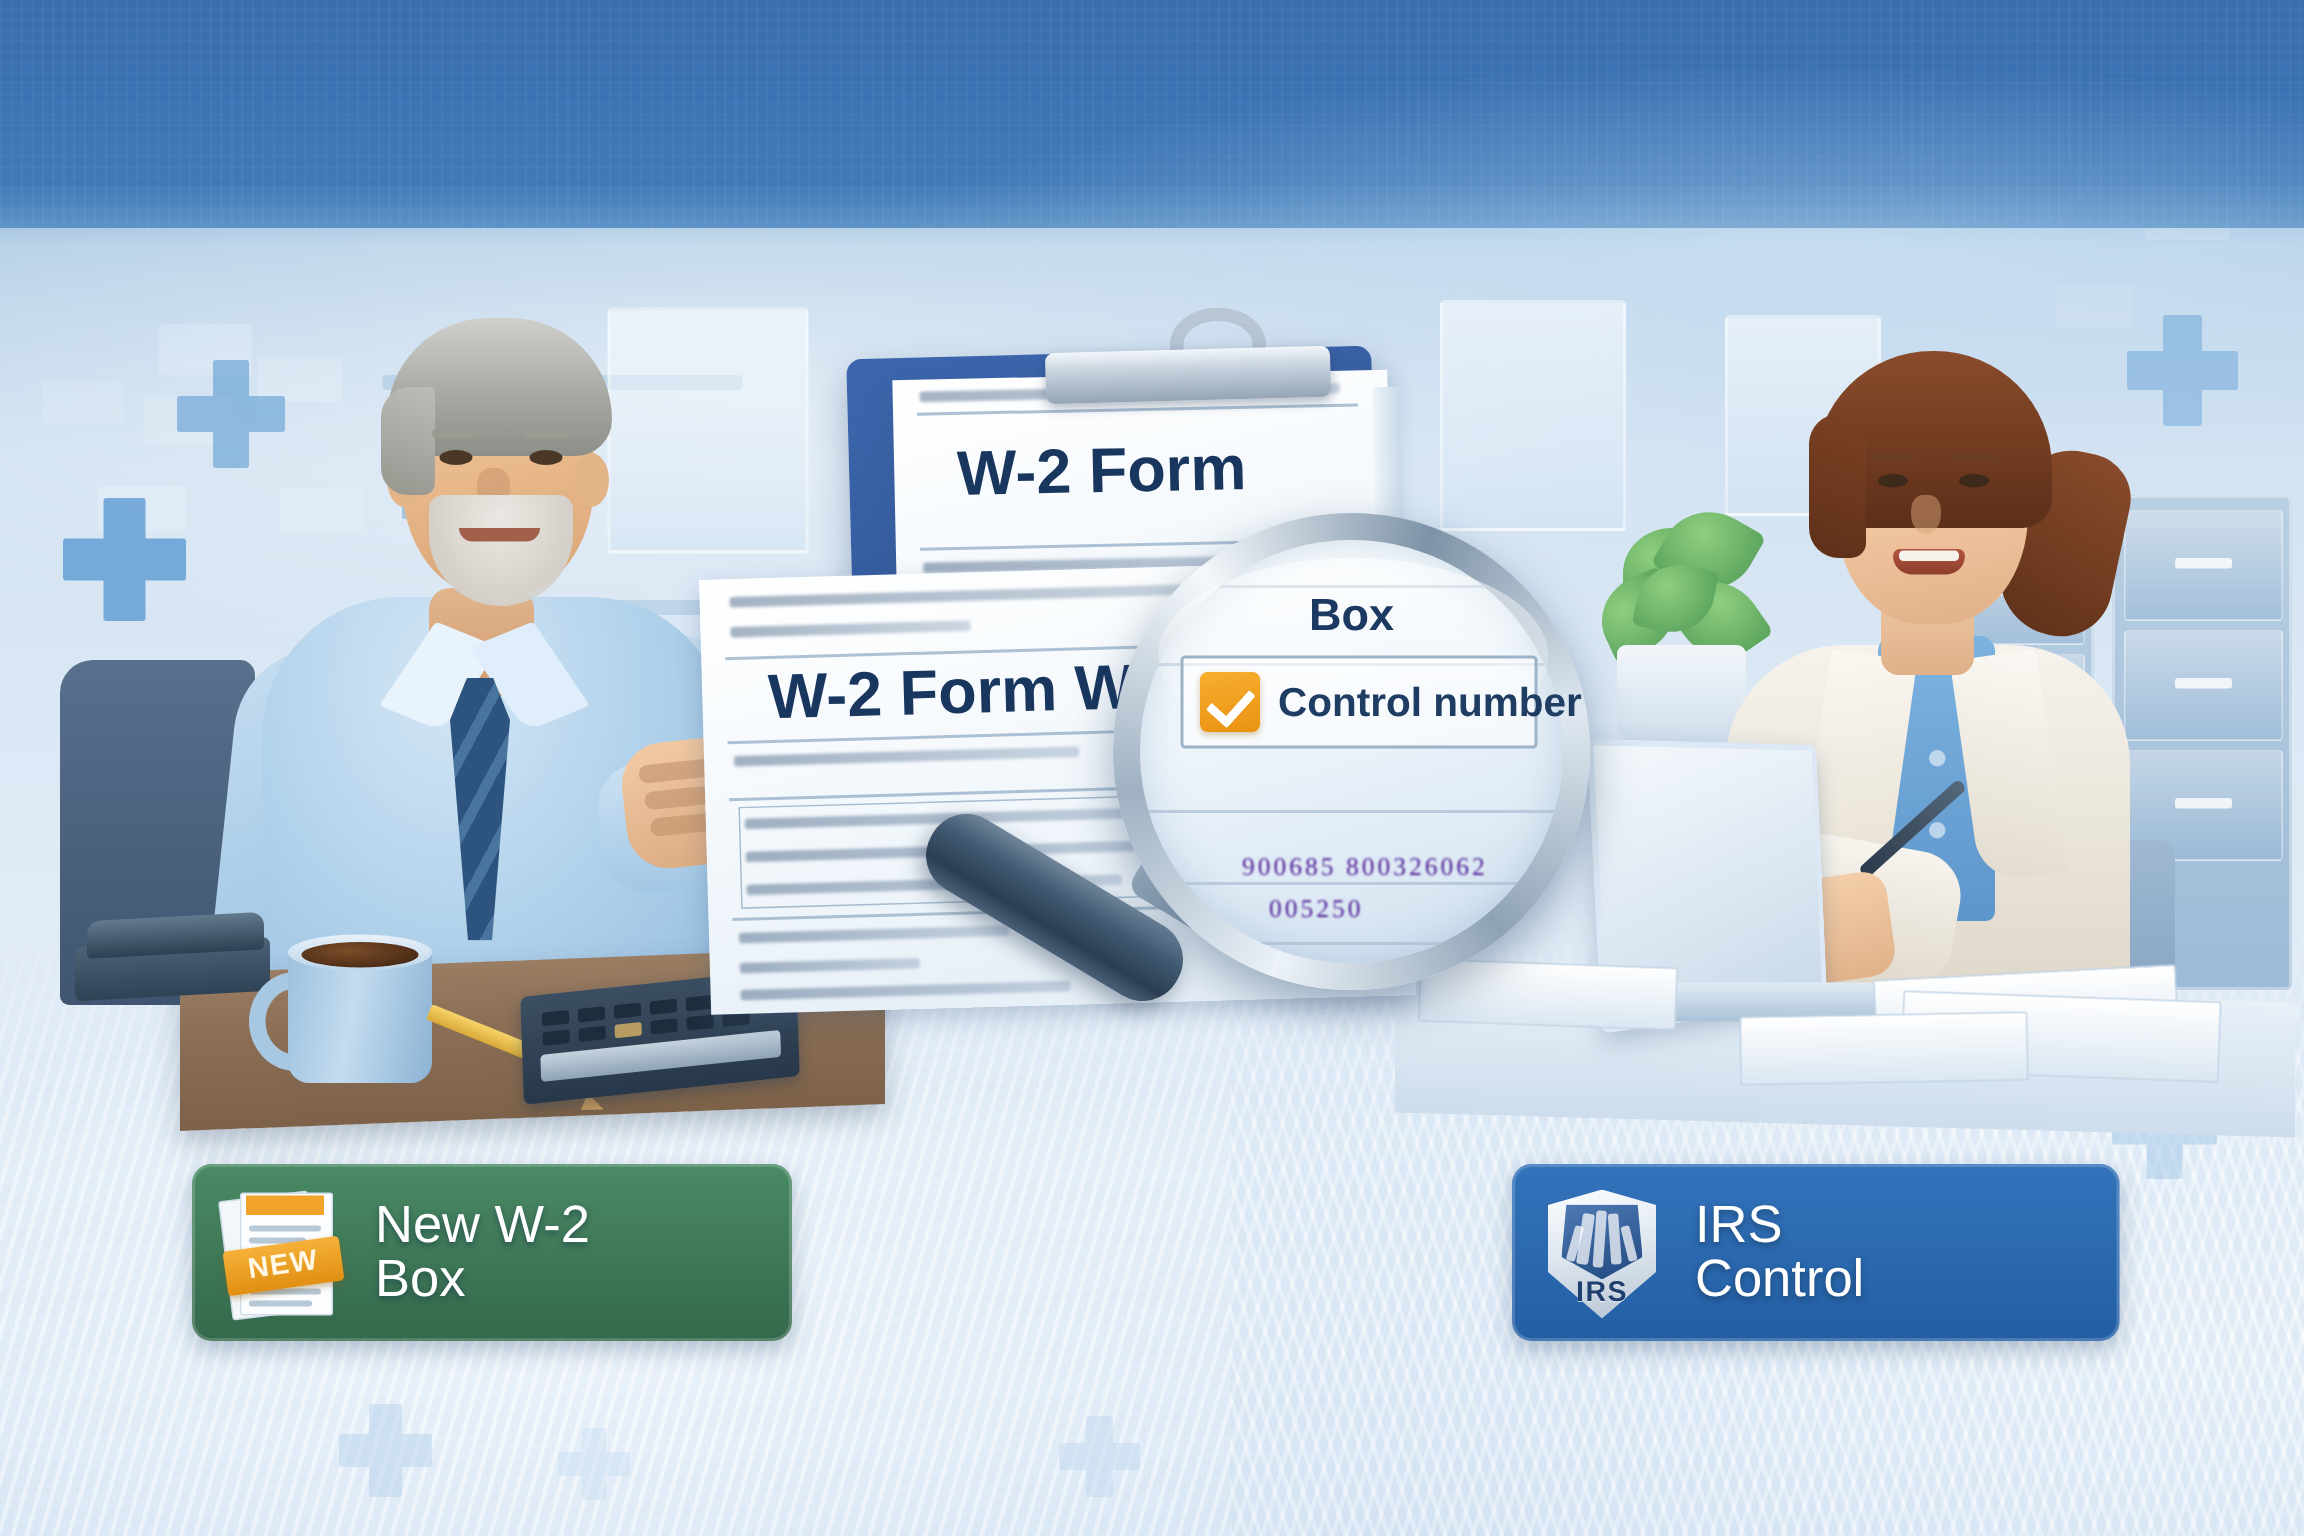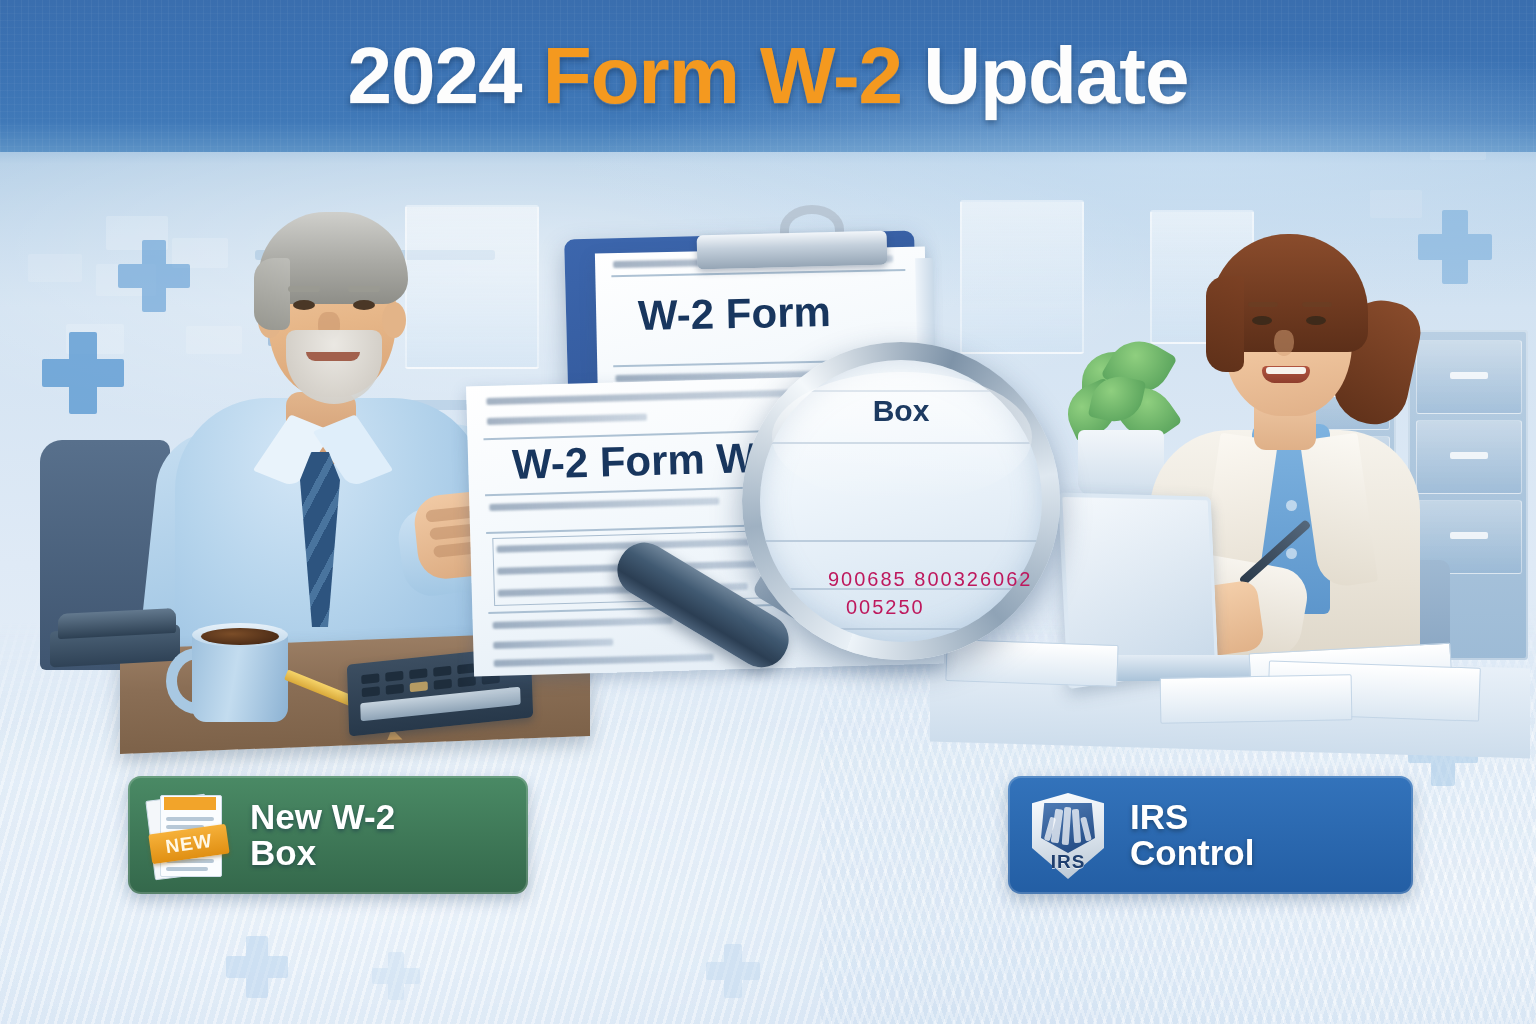--- a/index.html
+++ b/index.html
@@ -244,32 +244,32 @@
     border:6px solid #fff;border-left:none;border-top:none;transform:rotate(42deg);border-radius:2px;
   }
   .mag-ctrl-text{font-size:27px;color:#1f3d63;font-weight:bold;white-space:nowrap;}
   .mag-new{
     position:absolute;left:760px;top:508px;width:282px;text-align:center;
     font-size:29px;font-weight:bold;color:#d7871a;white-space:nowrap;
     text-shadow:0 1px 1px rgba(255,255,255,.7);
   }
   .mag-rule{position:absolute;background:#a9bed1;height:2px;opacity:.7;}
   .mag-digits{
-    position:absolute;color:#be185d;font-size:20px;letter-spacing:2px;filter:blur(.6px);
-    font-family:Liberation Sans, sans-serif;
+    position:absolute;color:#4c1d95;font-size:17px;letter-spacing:2px;filter:blur(.6px);
+    font-family:Liberation Serif, serif;
   }
 
   
   .badge{
     position:absolute;top:776px;height:118px;border-radius:13px;
     display:flex;align-items:center;gap:16px;padding:0 14px;box-sizing:border-box;
     box-shadow:0 6px 15px rgba(45,75,110,.3), inset 0 0 0 2px rgba(255,255,255,.18);
   }
   .badge-label{
-    color:#ffffff;font-weight:bold;font-size:35px;line-height:1.04;
+    color:#ffffff;font-weight:normal;font-size:35px;line-height:1.04;
     text-shadow:0 2px 4px rgba(20,45,70,.55);
   }
   .badge-icon{width:92px;height:92px;position:relative;flex:0 0 auto;}
 
   
   .doc-back{position:absolute;left:8px;top:8px;width:58px;height:78px;background:#f4f7fa;border:1px solid #cfdce8;border-radius:2px;transform:rotate(-7deg);}
   .doc-front{position:absolute;left:18px;top:6px;width:60px;height:80px;background:#fbfdff;border:1px solid #d2dfea;border-radius:2px;}
   .doc-bar{position:absolute;left:22px;top:8px;width:52px;height:13px;background:#f2a42a;}
   .doc-line{position:absolute;background:#b7c8d7;height:4px;border-radius:2px;}
   .new-tag{
@@ -365,21 +365,20 @@
   <div class="plus" style="left:118px;top:240px;width:72px;height:72px;color:#5d9bd4;opacity:.6;"></div>
   <div class="plus" style="left:42px;top:332px;width:82px;height:82px;color:#4f92cf;opacity:.72;"></div>
   <div class="plus" style="left:1418px;top:210px;width:74px;height:74px;color:#6aa5d8;opacity:.5;"></div>
   <div class="plus" style="left:1408px;top:716px;width:70px;height:70px;color:#a9cbe8;opacity:.55;"></div>
   <div class="plus" style="left:226px;top:936px;width:62px;height:62px;color:#bcd6ef;opacity:.55;"></div>
   <div class="plus" style="left:706px;top:944px;width:54px;height:54px;color:#c3daf0;opacity:.5;"></div>
   <div class="plus" style="left:372px;top:952px;width:48px;height:48px;color:#c9def2;opacity:.45;"></div>
 
   <div class="bg-header"></div>
   <div class="bg-header-tex"></div>
-  <div class="title"><span class="t-white">2024 </span><span class="t-orange">Form W-2</span><span class="t-white"> Update</span></div>
 
   <div class="person">
     <div class="m-chair"></div>
     <div class="m-shoulderL"></div>
     <div class="m-shoulderR"></div>
     <div class="m-torso"></div>
     <div class="m-neck"></div>
     <div class="m-collarL"></div>
     <div class="m-collarR"></div>
     <div class="m-tie"></div>
@@ -501,20 +500,24 @@
   <div class="mag-rim"></div>
   <div class="mag-glass">
     <div class="mag-rule" style="left:0;top:30px;width:282px;"></div>
     <div class="mag-rule" style="left:0;top:82px;width:282px;"></div>
     <div class="mag-rule" style="left:0;top:180px;width:282px;"></div>
     <div class="mag-rule" style="left:0;top:228px;width:282px;"></div>
     <div class="mag-rule" style="left:0;top:268px;width:282px;"></div>
   </div>
   <div class="mag-shine"></div>
   <div class="mag-box-label">Box</div>
+  <div class="mag-field">
+    <div class="checkbox"></div>
+    <div class="mag-ctrl-text">Control number</div>
+  </div>
   <div class="mag-digits" style="left:828px;top:568px;">900685   800326062</div>
   <div class="mag-digits" style="left:846px;top:596px;">005250</div>
 
   <div class="badge" style="left:128px;width:400px;background:linear-gradient(180deg,#4a8a65,#34684b);">
     <div class="badge-icon">
       <div class="doc-back"></div>
       <div class="doc-front"></div>
       <div class="doc-bar"></div>
       <div class="doc-line" style="left:24px;top:28px;width:48px;"></div>
       <div class="doc-line" style="left:24px;top:36px;width:38px;"></div>

